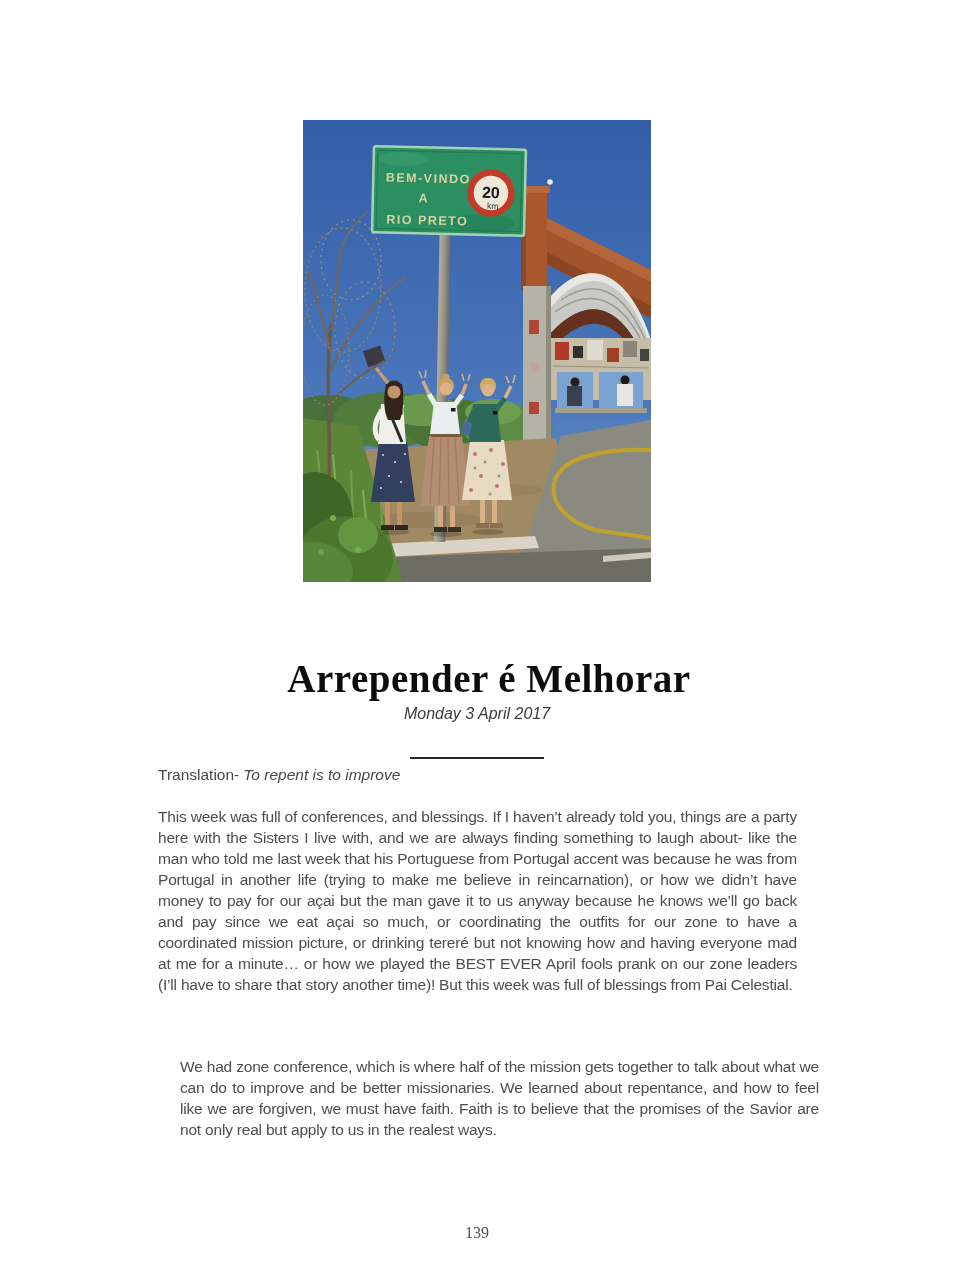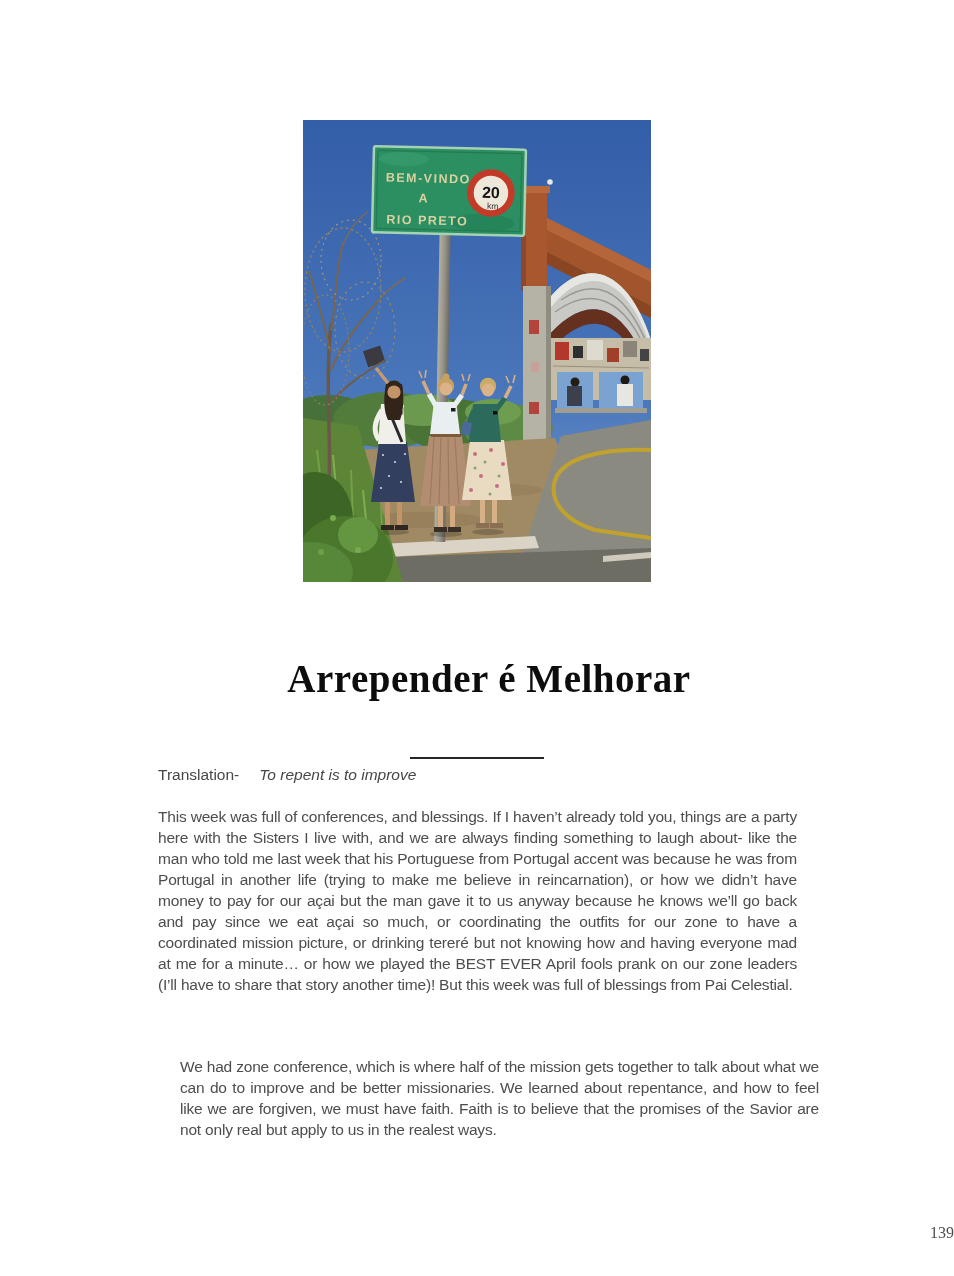--- a/index.html
+++ b/index.html
@@ -19,31 +19,31 @@
     text-align:center; font-style:italic; font-size:16px; color:#3c3c3c;
   }
   .divider {
     position:absolute; top:757px; left:410px; width:134px; height:0;
     border:none; border-top:2px solid #262626; margin:0;
   }
   .translation {
     position:absolute; top:766px; left:158px; width:640px; margin:0;
     font-size:15.5px; color:#474747;
   }
-  .translation em { margin-left:20px; }
+  .translation em { margin-left:4px; }
   .body-par {
     position:absolute; left:158px; width:639px; margin:0;
     font-size:15.5px; line-height:21px; letter-spacing:-0.2px;
     color:#4d4d4d; text-align:justify;
   }
   .p1 { top:806px; }
   .p2 { top:1056px;margin-left:22px; }
   .page-number {
     position:absolute; top:1224px; left:0; width:100%;
-    text-align:right; font-family:"Liberation Serif", serif;
+    text-align:center; font-family:"Liberation Serif", serif;
     font-size:16px; color:#4f4f4f;
   }
 </style>
 </head>
 <body>
 
 <div class="sheet">
 
   <figure class="photo">
     <svg viewBox="0 0 348 462" xmlns="http://www.w3.org/2000/svg">
@@ -237,20 +237,21 @@
           <circle cx="188" cy="72" r="20.5" fill="#eee8da" stroke="#c23a28" stroke-width="6.5"></circle>
           <text x="188" y="77" text-anchor="middle" font-size="16" font-weight="bold" fill="#141414">20</text>
           <text x="190" y="88" text-anchor="middle" font-size="8.5" fill="#2a2a2a">km</text>
         </g>
       </g>
     </svg>
   </figure>
 
   <h1 class="page-title">Arrepender é Melhorar</h1>
 
+  <div class="post-date">Monday 3 April 2017</div>
 
   <hr class="divider">
 
   <p class="translation"><span>Translation-</span><em>To repent is to improve</em></p>
 
   <p class="body-par p1">This week was full of conferences, and blessings. If I haven’t already told you, things are a party here with the Sisters I live with, and we are always finding something to laugh about- like the man who told me last week that his Portuguese from Portugal accent was because he was from Portugal in another life (trying to make me believe in reincarnation), or how we didn’t have money to pay for our açai but the man gave it to us anyway because he knows we’ll go back and pay since we eat açai so much, or coordinating the outfits for our zone to have a coordinated mission picture, or drinking tereré  but not knowing how and having everyone mad at me for a minute… or how we played the BEST EVER April fools prank on our zone leaders (I’ll have to share that story another time)!  But this week was full of blessings from Pai Celestial.</p>
 
   <p class="body-par p2">We had zone conference, which is where half of the mission gets together to talk about what we can do to improve and be better missionaries. We learned about repentance, and how to feel like we are forgiven, we must have faith. Faith is to believe that the promises of the Savior are not only real but apply to us in the realest ways.</p>
 
   <div class="page-number">139</div>

